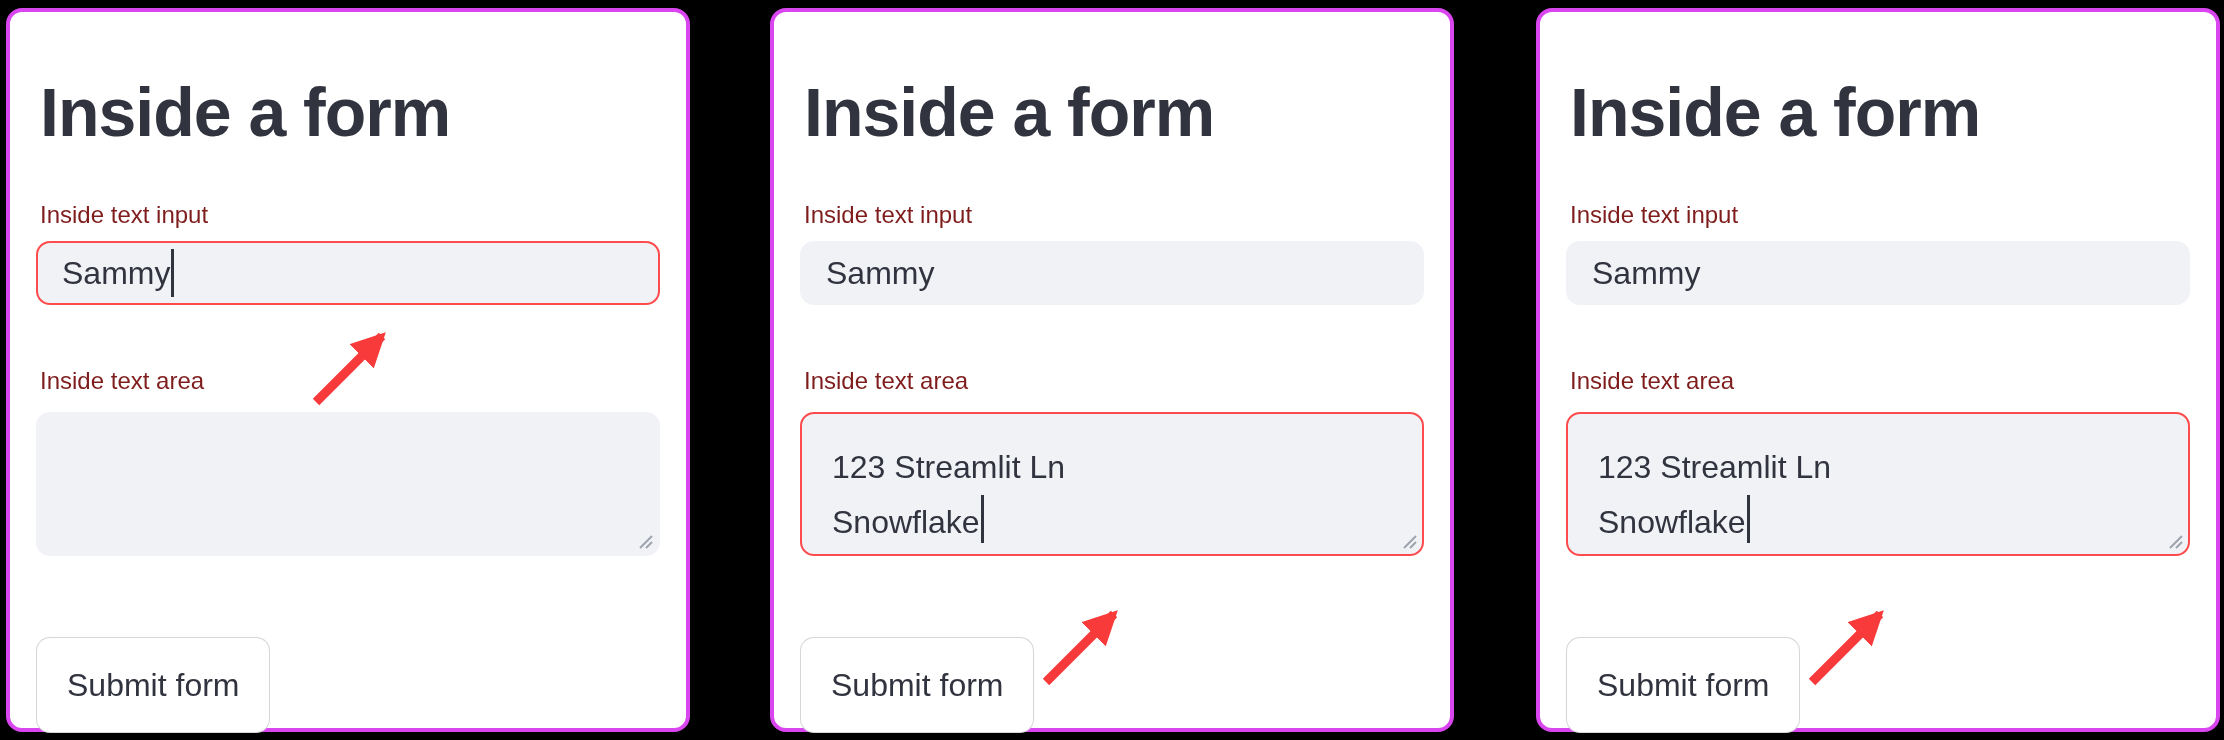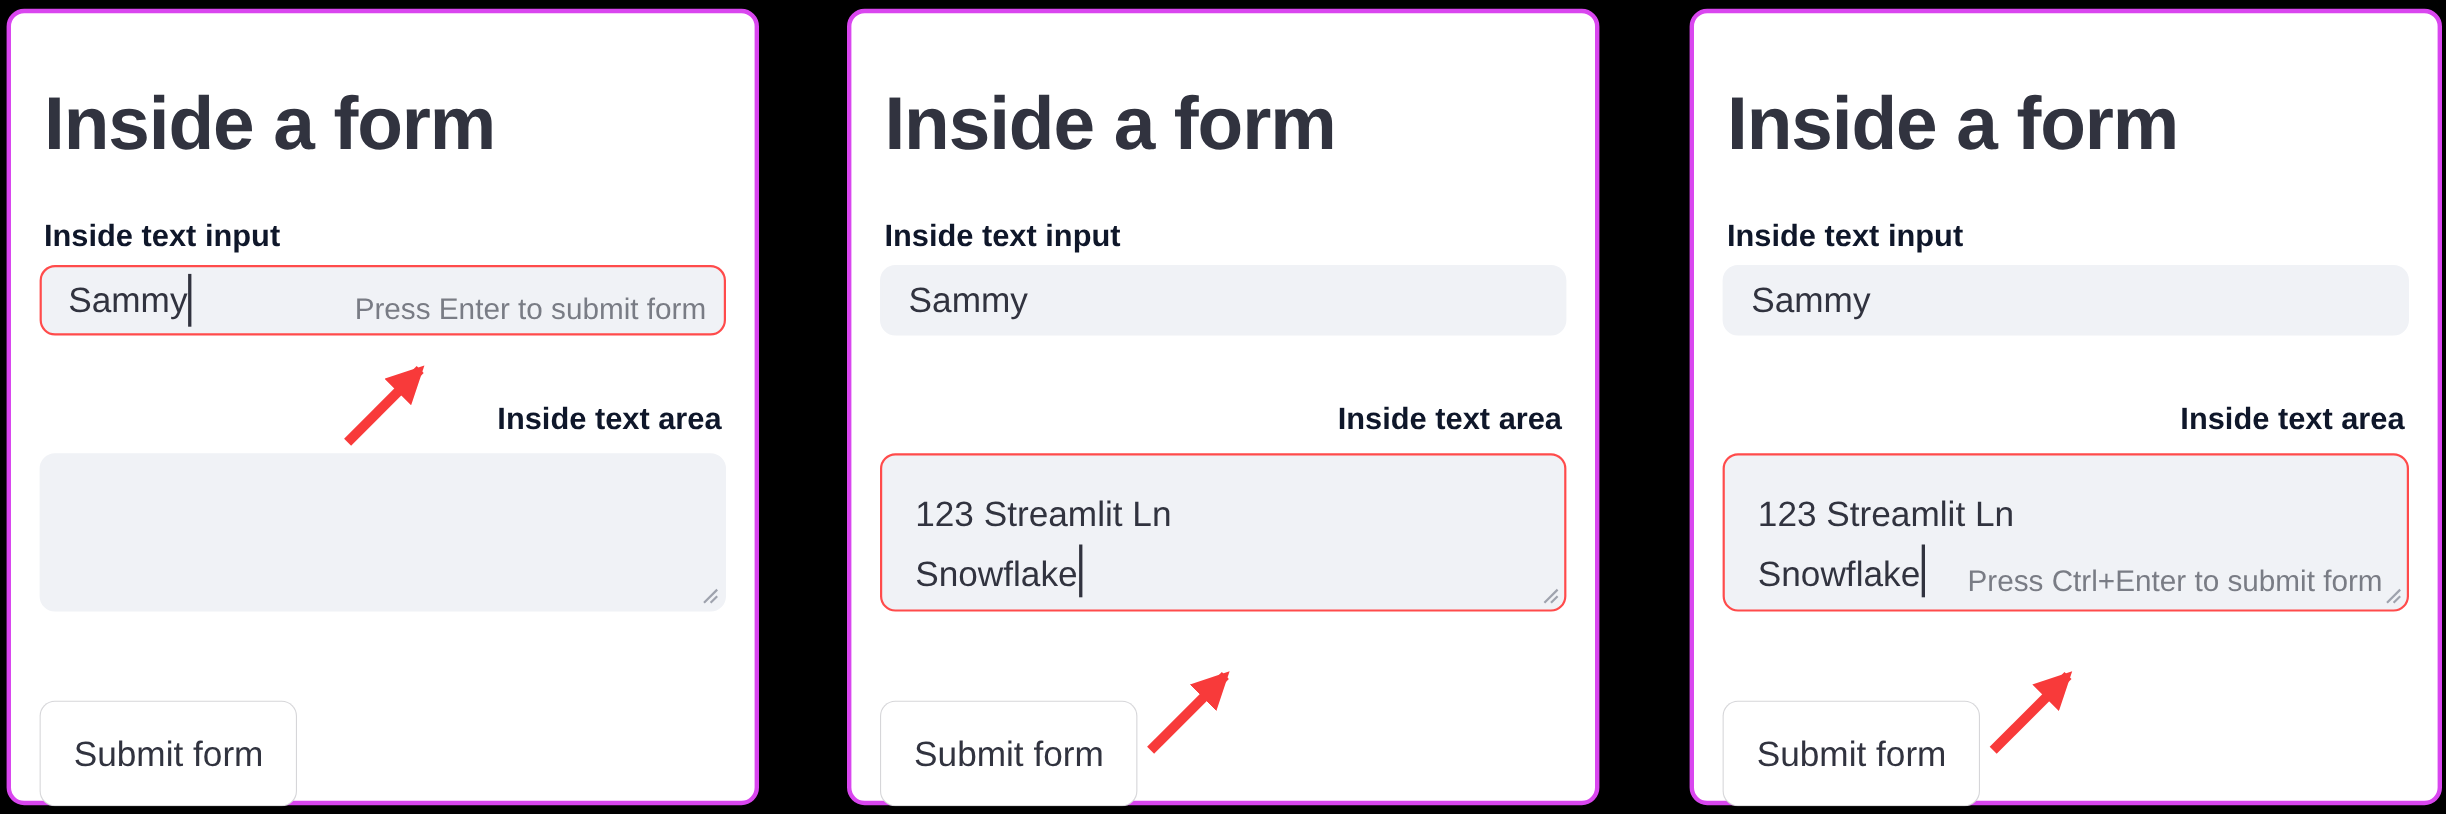--- a/index.html
+++ b/index.html
@@ -17,24 +17,24 @@
   }
   .card-inner{position:absolute;inset:0;}
   .card1{left:6px;} .card2{left:770px;} .card3{left:1536px;}
 
   .form-title{
     position:absolute;left:30px;top:60px;margin:0;
     font-size:68px;line-height:80px;font-weight:700;color:#31333F;letter-spacing:-1px;
   }
   .field-label{
     position:absolute;left:30px;right:30px;
-    font-size:28px;line-height:34px;font-weight:700;color:#0f172a;
+    font-size:24px;line-height:34px;font-weight:400;color:#7f1d1d;
   }
   .label-input{top:186px;}
-  .label-area{top:352px;text-align:right;}
+  .label-area{top:352px;}
 
   .text-input{
     position:absolute;left:26px;right:26px;top:229px;height:64px;
     background:#F0F2F6;border-radius:14px;box-sizing:border-box;
     border:2px solid #F0F2F6;
   }
   .text-area{
     position:absolute;left:26px;right:26px;top:400px;height:144px;
     background:#F0F2F6;border-radius:14px;box-sizing:border-box;
     border:2px solid #F0F2F6;
@@ -78,21 +78,20 @@
 </head>
 <body>
 
 <div class="card card1">
   <div class="card-inner">
     <h1 class="form-title">Inside a form</h1>
 
     <div class="field-label label-input">Inside text input</div>
     <div class="text-input highlighted" role="textbox">
       <div class="input-value"><span>Sammy</span><span class="caret"></span></div>
-      <div class="kbd-hint hint-input">Press Enter to submit form</div>
     </div>
 
     <div class="field-label label-area">Inside text area</div>
     <div class="text-area" role="textbox">
       <div class="area-value"><span></span></div>
       <svg class="resize-grip" viewBox="0 0 20 20">
         <path d="M5 17 L17 5 M11 17 L17 11" stroke="#9FA3AE" stroke-width="2" fill="none"></path>
       </svg>
     </div>
 
@@ -146,21 +145,20 @@
 
     <div class="field-label label-input">Inside text input</div>
     <div class="text-input" role="textbox">
       <div class="input-value"><span>Sammy</span></div>
     </div>
 
     <div class="field-label label-area">Inside text area</div>
     <div class="text-area highlighted" role="textbox">
       <div class="area-value"><span>123 Streamlit Ln
 Snowflake</span><span class="caret"></span></div>
-      <div class="kbd-hint hint-area">Press Ctrl+Enter to submit form</div>
       <svg class="resize-grip" viewBox="0 0 20 20">
         <path d="M5 17 L17 5 M11 17 L17 11" stroke="#9FA3AE" stroke-width="2" fill="none"></path>
       </svg>
     </div>
 
     <button class="submit-btn">Submit form</button>
 
     <svg class="arrow-overlay" viewBox="0 0 684 724">
       <defs>
         <marker id="ah3" markerWidth="3.8" markerHeight="3.8" refX="3.2" refY="1.9" orient="auto">

